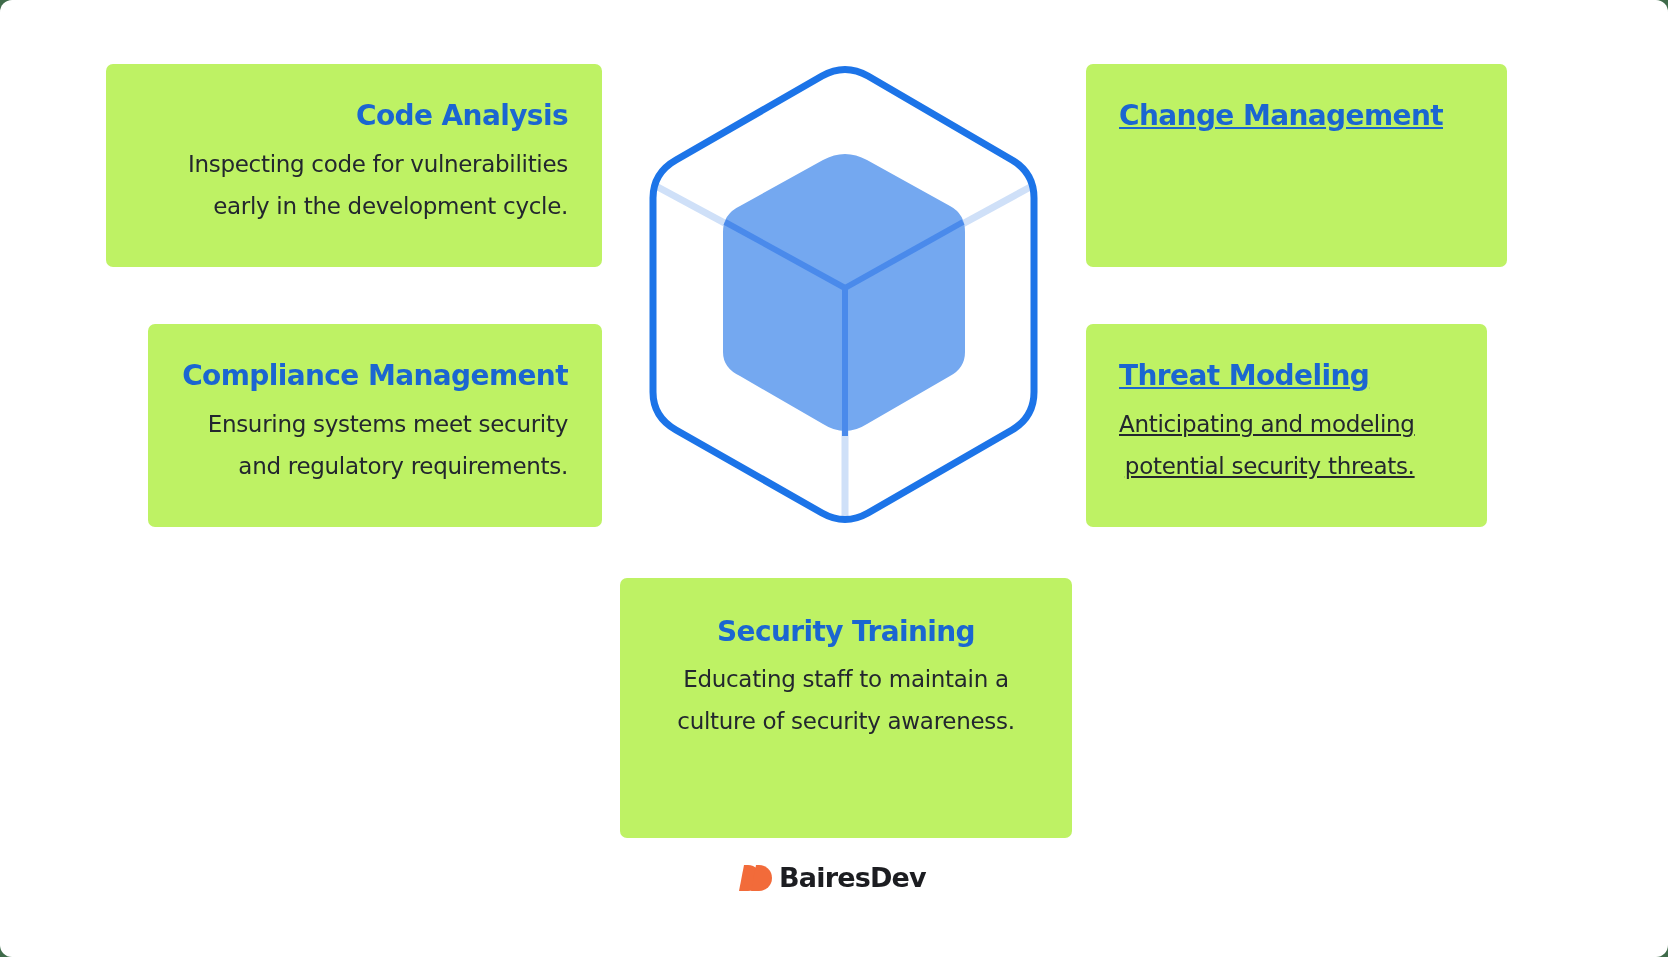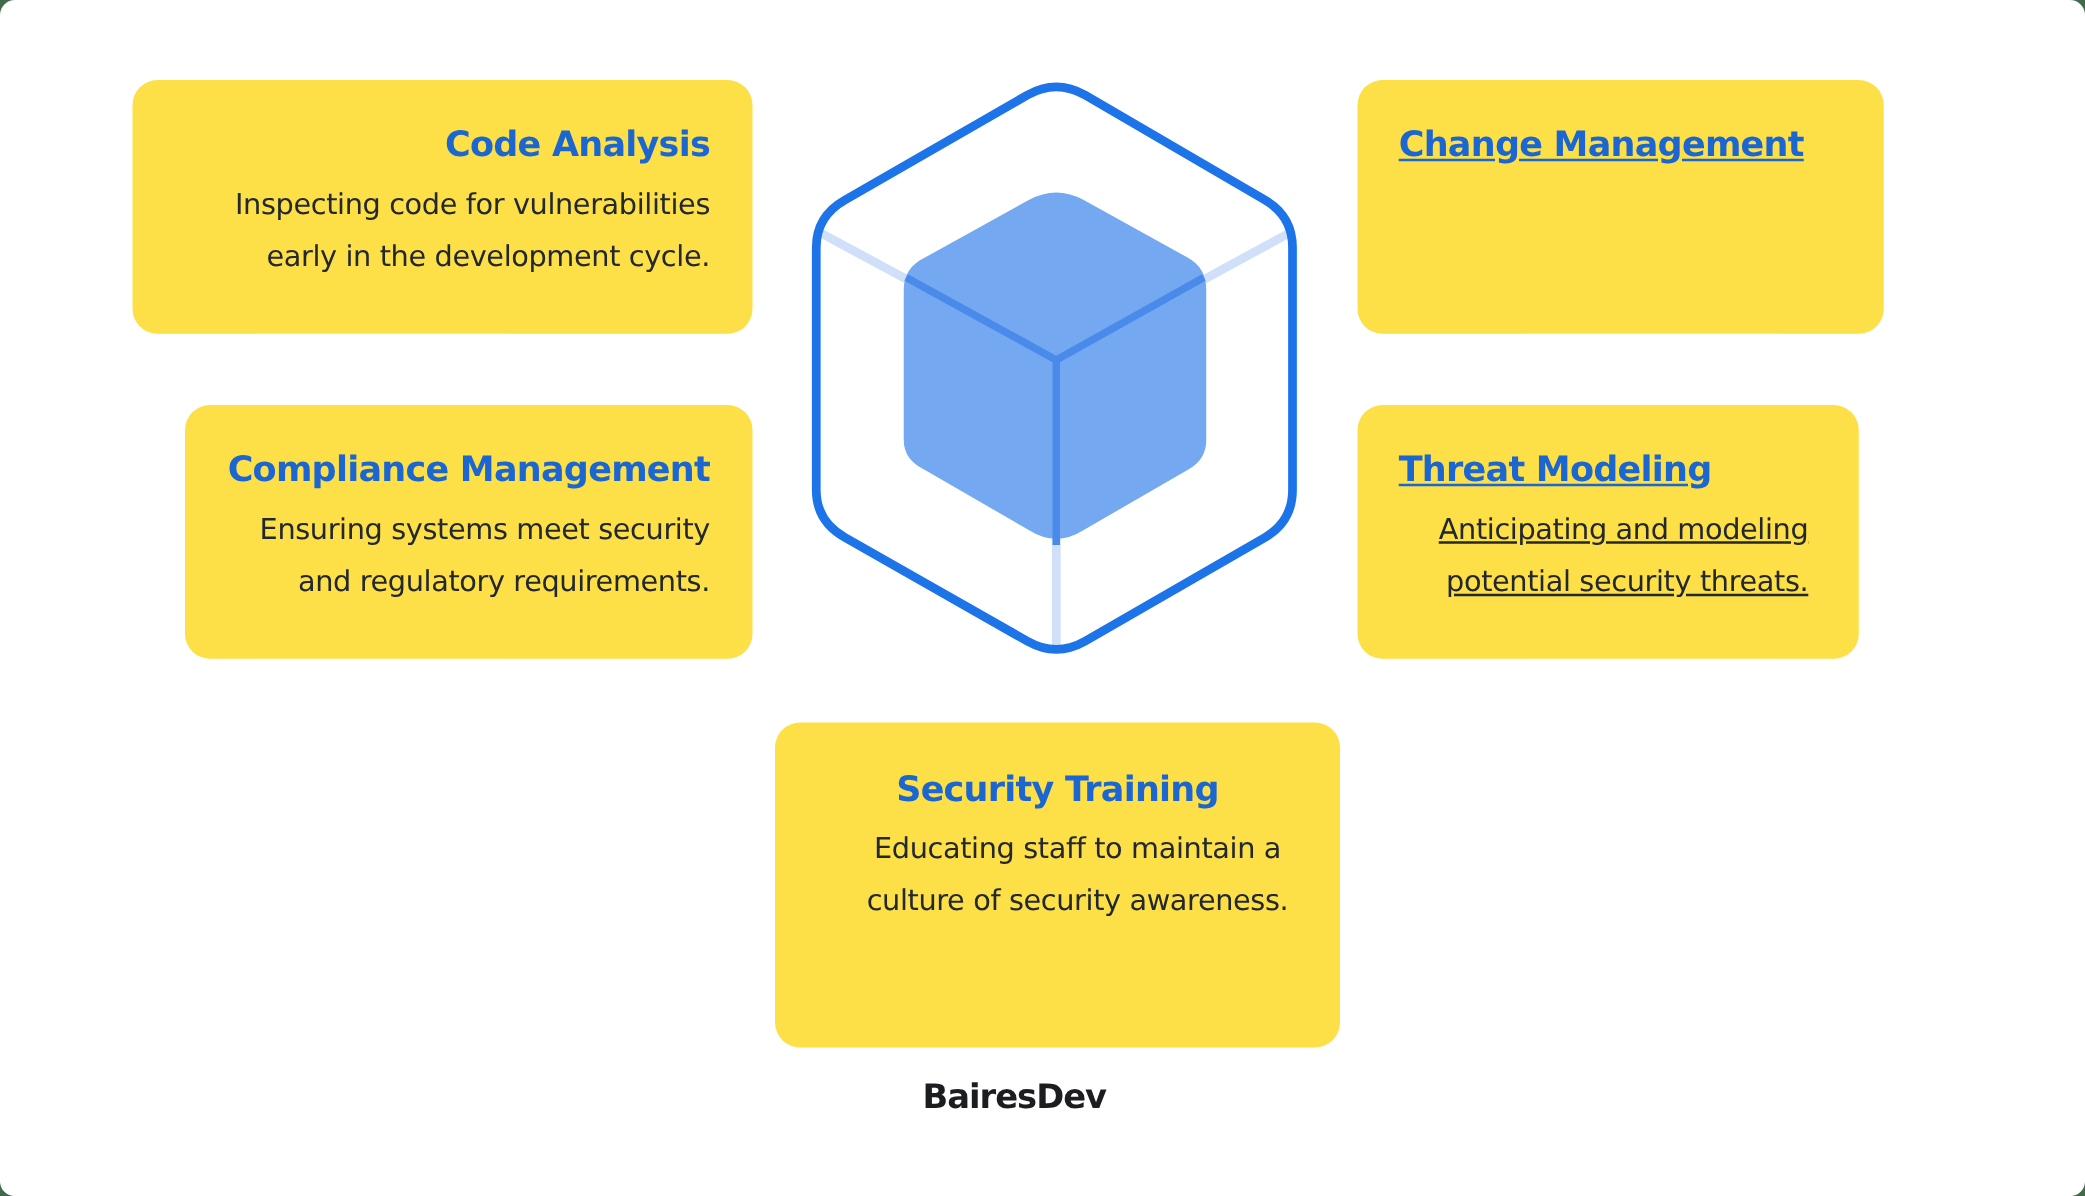--- a/index.html
+++ b/index.html
@@ -15,22 +15,22 @@
       left: 0; top: 0;
       width: 1668px;
       height: 957px;
       background: #ffffff;
       border-radius: 12px;
       overflow: hidden;
       font-family: "DejaVu Sans", "Liberation Sans", sans-serif;
     }
     .card {
       position: absolute;
-      background: #fde047;
-      border-radius: 20px;
+      background: #bef264;
+      border-radius: 7px;
       box-sizing: border-box;
     }
     .card .title {
       position: absolute;
       font-weight: bold;
       font-size: 28px;
       letter-spacing: -0.6px;
       color: #1b66d1;
       white-space: nowrap;
       line-height: 32px;
@@ -42,21 +42,21 @@
       color: #23272e;
       line-height: 42px;
       white-space: nowrap;
     }
     .card.right-align .title,
     .card.right-align .body { text-align: right; }
     .card.left-align .title,
     .card.left-align .body { text-align: right; text-decoration: underline; }
     .card.center-align .title,
     .card.center-align .body { text-align: center; left: 0; right: 0; }
-    .body .line { display: block; margin-left: 32px; }
+    .body .line { display: block; }
 
     #card-code-analysis { left: 106px; top: 64px; width: 496px; height: 203px; }
     #card-code-analysis .title { right: 34px; top: 100px; top: 36px; }
     #card-code-analysis .body { right: 34px; top: 79px; }
 
     #card-compliance { left: 148px; top: 324px; width: 454px; height: 203px; }
     #card-compliance .title { right: 34px; top: 36px; }
     #card-compliance .body { right: 34px; top: 79px; }
 
     #card-change { left: 1086px; top: 64px; width: 421px; height: 203px; }
@@ -78,21 +78,20 @@
       width: 410px;
       height: 470px;
     }
     .logo {
       position: absolute;
       left: 738px;
       top: 860px;
       height: 36px;
       display: flex;
       align-items: center;
-      flex-direction: column;
     }
     .logo .logo-icon {
       width: 34px;
       height: 30px;
       margin-right: 7px;
     }
     .logo .logo-text {
       font-family: "DejaVu Sans", "Liberation Sans", sans-serif;
       font-weight: bold;
       font-size: 27px;

